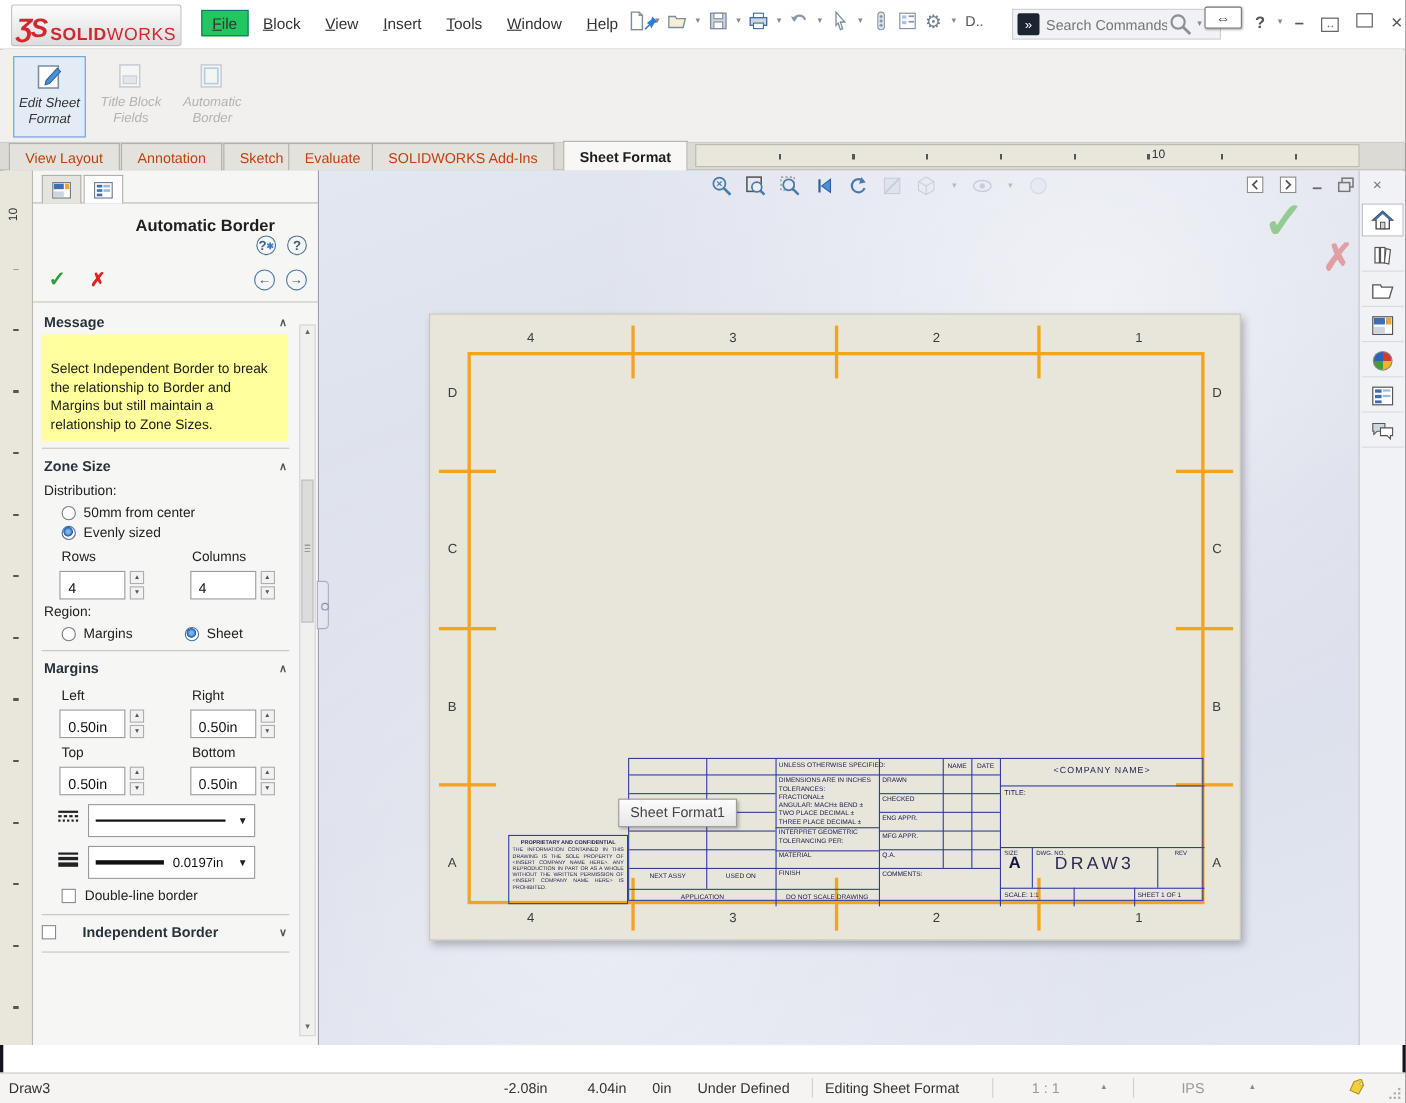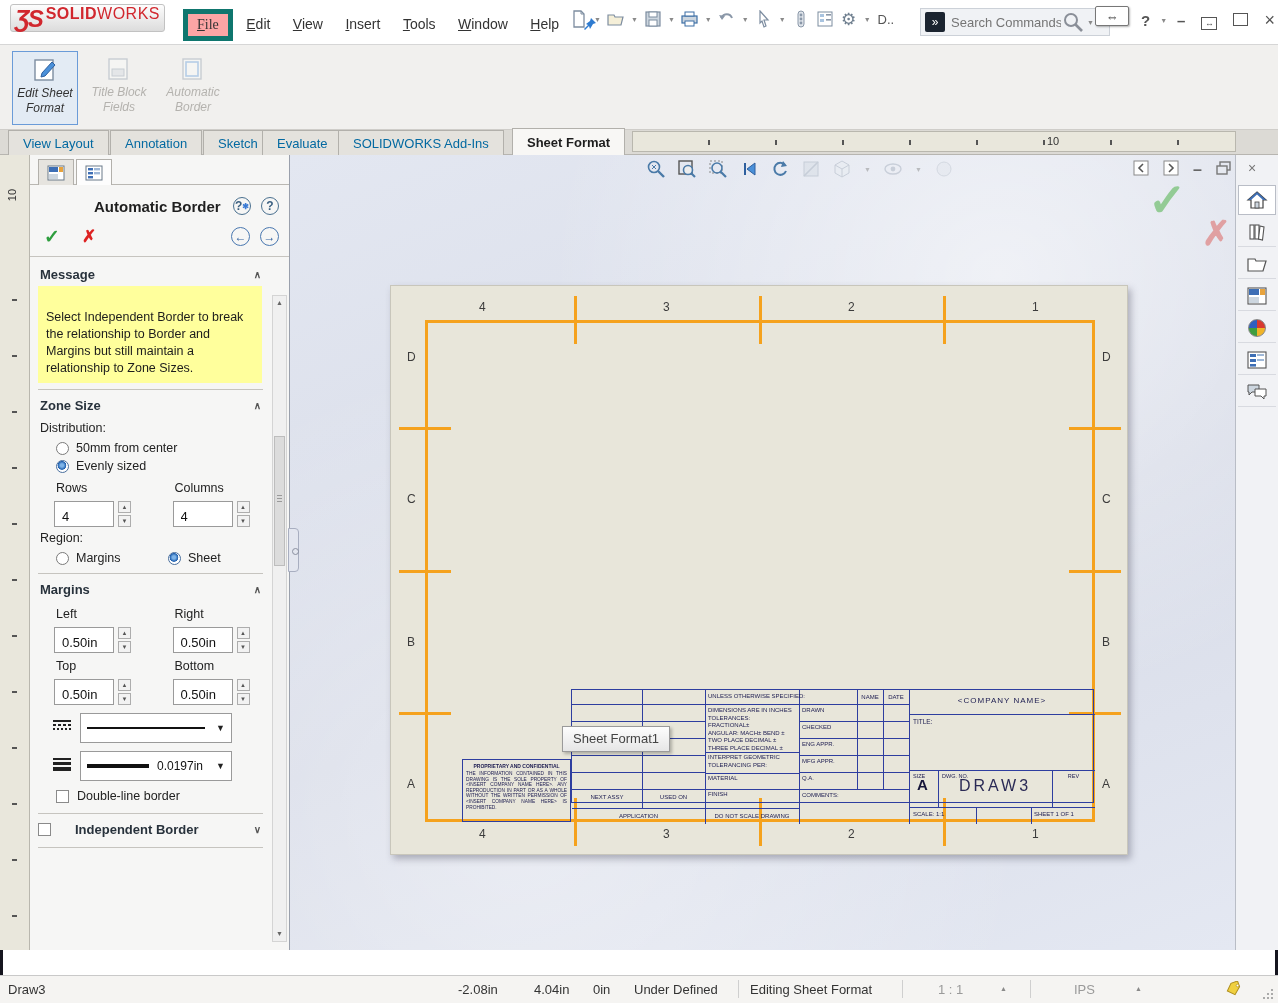--- a/index.html
+++ b/index.html
@@ -2,28 +2,28 @@
 <html><head>
 <meta charset="utf-8">
 <style>
   * { margin:0; padding:0; box-sizing:border-box; font-family:"Liberation Sans", sans-serif; }
   html,body { background:#2a2a35; }
   #app { position:relative; width:1278px; height:1003px; background:#fff; overflow:hidden;
          box-shadow: inset 0 0 0 3px #15151f; }
 
   
   #titlebar { position:absolute; left:0; top:0; width:1278px; height:45px; background:#fff; border-bottom:1px solid #d6d6d6; }
-  #logo { position:absolute; left:10px; top:4px; width:155px; height:28px; background:linear-gradient(#fdfdfd,#dcdcdc);
-          border:1px solid #c2c2c2; border-radius:3px; display:flex; align-items:flex-start; justify-content:center; gap:4px; }
+  #logo { position:absolute; left:10px; top:4px; width:155px; height:38px; background:linear-gradient(#fdfdfd,#dcdcdc);
+          border:1px solid #c2c2c2; border-radius:3px; display:flex; align-items:flex-end; justify-content:center; gap:4px; }
   #logo .ds { color:#d1272e; font-size:24px; font-style:italic; font-weight:bold; letter-spacing:-2px; }
   #logo .sw { color:#d1272e; font-size:16px; letter-spacing:0.5px; }
   #logo .sw b { font-weight:bold; }
   .menu-item { display:inline-block; font-size:14px; color:#333; padding:3px 9px; }
   .menu-item::first-letter { text-decoration:underline; }
-  .menu-file { border:5px solid #0f766e; background:#fca5a5;font-family:Liberation Serif, serif; }
+  .menu-file { border:1px solid #0f766e; background:#22c55e; }
   #menus { position:absolute; left:183px; top:9px; }
   .tbicon { display:inline-flex; align-items:center; justify-content:center; width:22px; height:22px; vertical-align:middle; }
   .ddv { font-size:7px; color:#8a8a8a; vertical-align:middle; margin:0 2px; }
   #qtoolbar { position:absolute; left:568px; top:8px; display:flex; align-items:center; gap:2px; }
   #searchbox { position:absolute; left:920px; top:8px; width:190px; height:28px; background:#f0f2f5; border:1px solid #ccd1d8;
                display:flex; align-items:center; }
   #searchbox .cmdicon { width:20px; height:20px; background:#1b2430; color:#fff; font-size:12px; display:flex; align-items:center;
                justify-content:center; margin:0 6px 0 4px; border-radius:2px; }
   #searchbox input { border:none; background:transparent; outline:none; font-size:13px; color:#777; width:110px; }
   .winbtn { font-size:15px; color:#555; padding:0 8px; }
@@ -34,40 +34,40 @@
   #ribbon { position:absolute; left:0; top:45px; width:1278px; height:85px; background:#f1f0ee; border-bottom:1px solid #cfcdc9; }
   .rbtn { position:absolute; top:6px; width:66px; height:74px; display:flex; flex-direction:column; align-items:center; padding-top:5px; }
   .rbtn .ricon { width:26px; height:26px; margin-bottom:3px; }
   .rbtn .rlabel { font-size:12px; color:#333; text-align:center; line-height:15px;font-style:italic; }
   .rbtn.active { background:#e3ebf4; border:1px solid #6a9bd8; }
   .rbtn.disabled .rlabel { color:#b4b2ae; }
   .rbtn.disabled .ricon { opacity:0.35; }
 
   
   #tabrow { position:absolute; left:0; top:130px; width:1278px; height:25px; background:#dcdad5; border-bottom:1px solid #b7b5b0; }
-  .ctab { position:absolute; top:0; height:25px; padding:0 14px; font-size:13px; color:#0369a1; background:#e4e2dd;
+  .ctab { position:absolute; top:0; height:25px; padding:0 14px; font-size:13px; color:#c2410c; background:#e4e2dd;
           border:1px solid #b2b0ab; border-bottom:none; display:flex; align-items:center; }
   .ctab.active { background:#f8f7f5; font-weight:bold; color:#1d1d1d; height:27px; top:-2px; z-index:2; }
 
   
   #top-ruler { position:absolute; left:632px; top:131px; width:604px; height:21px; background:#e9e7dc; border:1px solid #b9b7ae; }
   #top-ruler .rticks { position:absolute; left:10px; right:6px; top:8px; height:5px;
       background:repeating-linear-gradient(to right, transparent 0 65px, #555 65px 67px); }
   #top-ruler .rlab { position:absolute; left:414px; top:3px; font-size:11px; color:#333; }
   #left-ruler { position:absolute; left:0px; top:155px; width:30px; height:795px; background:#e9e7dc; border-right:1px solid #b9b7ae; }
   #left-ruler .rticks { position:absolute; top:90px; bottom:30px; left:12px; width:5px;
       background:repeating-linear-gradient(to bottom, transparent 0 54px, #555 54px 56px); }
   #left-ruler .rlab { position:absolute; left:6px; top:34px; font-size:11px; color:#333; transform:rotate(-90deg); }
 
   
   #panel { position:absolute; left:30px; top:155px; width:260px; height:795px; background:#f6f6f5; border-right:1px solid #9aa0ac; }
   .pm-tabs { height:30px; padding:4px 0 0 8px; border-bottom:1px solid #b9b7b2; display:flex; gap:2px; }
   .pm-tab { width:36px; height:26px; border:1px solid #b2b0ab; border-bottom:none; display:flex; align-items:center; justify-content:center; background:#fdfdfd; }
   .pm-tab.active { background:#e6e4df; }
-  .pm-title { display:flex; align-items:center; padding:12px 10px 4px 64px; }
+  .pm-title { display:flex; align-items:center; padding:12px 10px 4px 64px;flex-direction:column; }
   .pm-title .t { font-size:15px; font-weight:bold; color:#1f1f1f; flex:0 0 auto; }
   .helpcircle { width:18px; height:18px; border:1.5px solid #4a708f; border-radius:50%; color:#3a5f80; font-size:12px; font-weight:bold;
                 display:inline-flex; align-items:center; justify-content:center; }
   .pm-actions { display:flex; align-items:center; padding:6px 10px 8px 14px; border-bottom:1px solid #c6c4bf; }
   .okmark { color:#2e9e3e; font-size:19px; font-weight:bold; }
   .cancelmark { color:#d22; font-size:17px; font-weight:bold; margin-left:22px; }
   .navcircle { width:19px; height:19px; border:1.5px solid #4a78b0; border-radius:50%; color:#2e5f9e; font-size:12px;
                display:inline-flex; align-items:center; justify-content:center; }
   .pm-scroll { position:relative; padding:4px 26px 0 8px; }
   .sect-head { display:flex; align-items:center; justify-content:space-between; font-size:13px; font-weight:bold; color:#28323c; padding:6px 2px 4px 2px; }
@@ -99,21 +99,21 @@
   
   #graphics { position:absolute; left:290px; top:155px; width:945px; height:795px;
       background: radial-gradient(ellipse at 75% 15%, rgba(255,255,255,.55), transparent 45%),
                   radial-gradient(ellipse at 25% 85%, rgba(255,255,255,.4), transparent 50%),
                   linear-gradient(160deg,#e3e7f1 0%, #d8dce8 55%, #e4e8f2 100%); }
   #sheet { position:absolute; left:100px; top:130px; width:738px; height:570px; background:#e8e6da;
            border:1px solid #c8c6bb; box-shadow:3px 4px 7px rgba(60,60,80,.35); }
   #oborder { position:absolute; left:34px; top:34px; width:670px; height:502px; border:3px solid #f5a21d; }
   .otick { position:absolute; background:#f5a21d; }
   .zl { position:absolute; font-size:12px; color:#3c3c3c; }
-  .tblock { position:absolute; left:180px; top:403px; width:523px; height:114px; border:1px solid #2e3e9f; background:rgba(255,255,255,0.0); }
+  .tblock { position:absolute; left:180px; top:403px; width:523px; height:130px; border:1px solid #2e3e9f; background:rgba(255,255,255,0.0); }
   .bl { position:absolute; background:#2e3e9f; }
   .tbt { position:absolute; color:#1c1c50; font-size:6px; line-height:7.5px; white-space:nowrap; }
   .propbox { position:absolute; left:71px; top:473px; width:109px; height:63px; border:1px solid #2e3e9f; }
   .propbox .ph { font-size:5px; font-weight:bold; text-align:center; color:#1c1c50; padding-top:3px; }
   .propbox .pb { font-size:4.8px; line-height:5.6px; color:#1c1c50; padding:2px 3px; text-align:justify; }
   #tooltip { position:absolute; left:272px; top:571px; height:26px; padding:4px 10px; font-size:13px; color:#444;
              background:linear-gradient(#fdfdfd,#e6e6e6); border:1px solid #9a9a9a; box-shadow:2px 2px 3px rgba(0,0,0,.25); }
   #hud { position:absolute; left:355px; top:3px; display:flex; align-items:center; gap:9px; }
   #hud .hicon { width:22px; height:22px; display:flex; align-items:center; justify-content:center; }
   #docctl { position:absolute; left:843px; top:5px; display:flex; align-items:center; gap:14px; }
@@ -148,21 +148,21 @@
 
 <div id="app">
 
   <div id="titlebar">
     <div id="logo">
       <span class="ds">ƷS</span>
       <span class="sw"><b>SOLID</b><span>WORKS</span></span>
     </div>
     <div id="menus">
       <span class="menu-item menu-file">File</span>
-      <span class="menu-item">Edit</span>
+      <span class="menu-item">Block</span>
       <span class="menu-item">View</span>
       <span class="menu-item">Insert</span>
       <span class="menu-item">Tools</span>
       <span class="menu-item">Window</span>
       <span class="menu-item">Help</span>
       <span class="tbicon" style="margin-left:6px">
         <svg width="16" height="16" viewBox="0 0 16 16">
             <path d="M9 1 L14 6 L11 7 L8 12 L7 9 L3 13 L2 12 L6 8 L4 7 L8 4 Z" fill="#2e7bd0"></path>
           </svg>
       </span>

